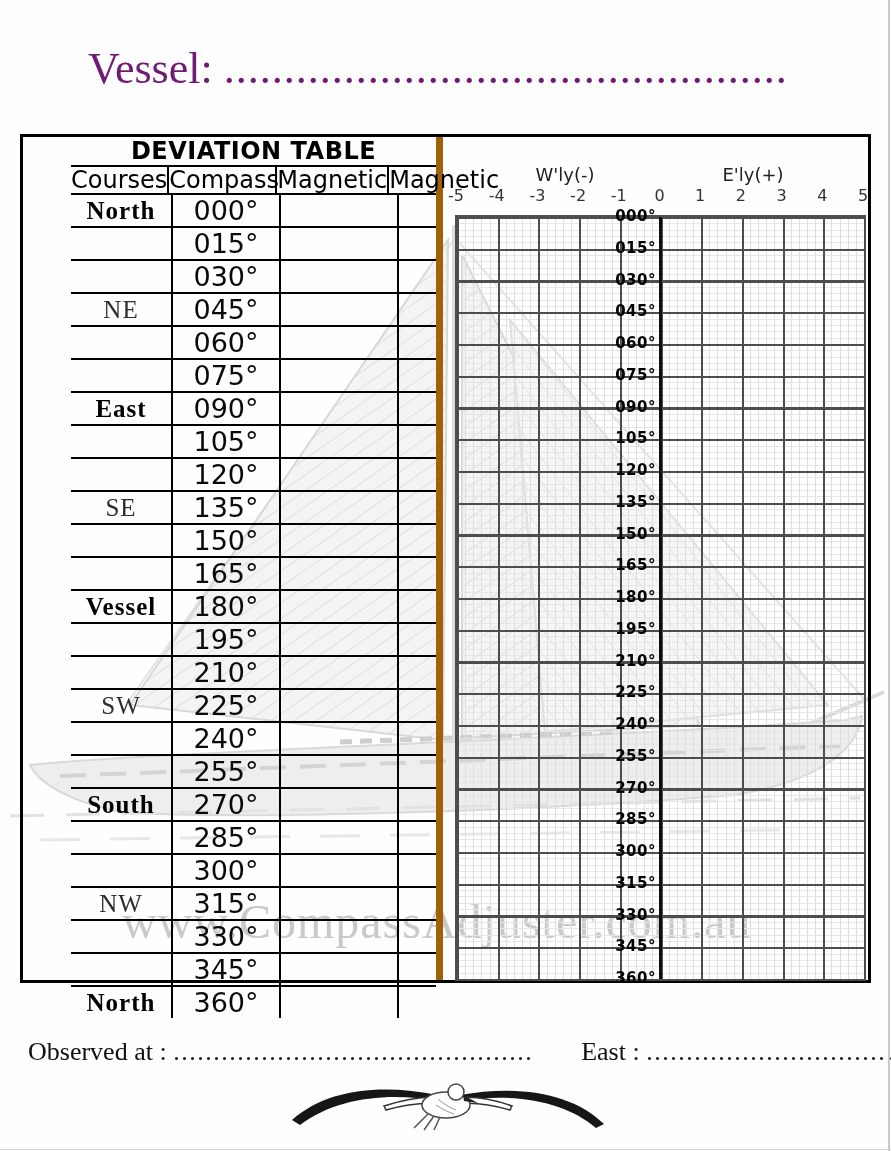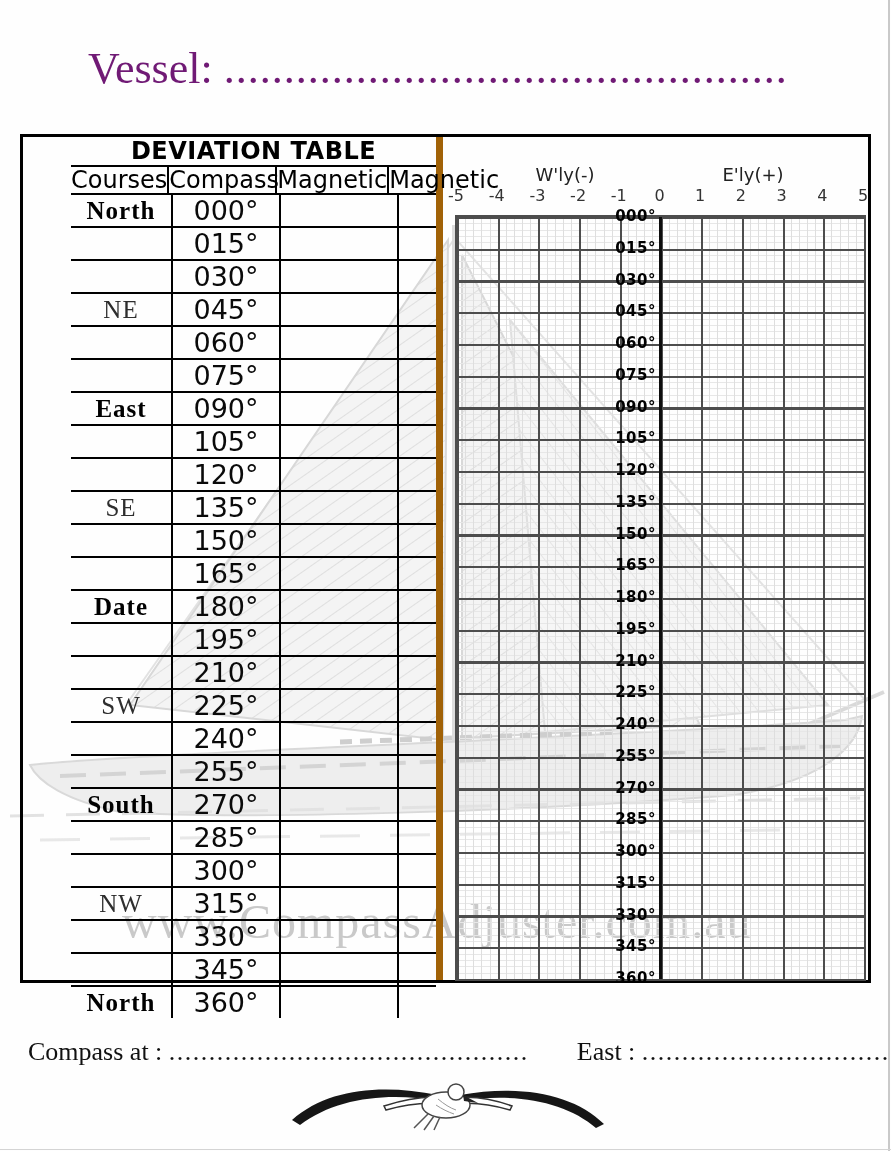--- a/index.html
+++ b/index.html
@@ -179,21 +179,21 @@
             <div class="t-cell w-magnetic"></div>
             <div class="t-cell w-deviation"></div>
           </div>
           <div class="t-row">
             <div class="t-cell c-course w-course"></div>
             <div class="t-cell c-compass w-compass">165°</div>
             <div class="t-cell w-magnetic"></div>
             <div class="t-cell w-deviation"></div>
           </div>
           <div class="t-row">
-            <div class="t-cell c-course w-course cardinal">Date</div>
+            <div class="t-cell c-course w-course cardinal">Vessel</div>
             <div class="t-cell c-compass w-compass">180°</div>
             <div class="t-cell w-magnetic"></div>
             <div class="t-cell w-deviation"></div>
           </div>
           <div class="t-row">
             <div class="t-cell c-course w-course"></div>
             <div class="t-cell c-compass w-compass">195°</div>
             <div class="t-cell w-magnetic"></div>
             <div class="t-cell w-deviation"></div>
           </div>
@@ -308,21 +308,21 @@
           <div class="y-label" style="top: 682.25px;">285°</div>
           <div class="y-label" style="top: 714px;">300°</div>
           <div class="y-label" style="top: 745.75px;">315°</div>
           <div class="y-label" style="top: 777.5px;">330°</div>
           <div class="y-label" style="top: 809.25px;">345°</div>
           <div class="y-label" style="top: 841px;">360°</div>
         </div>
     </div>
   </div>
 
-  <div class="footer-line serif"><span>Compass at : </span><span class="footer-dots">.............................................</span><span class="footer-gap"></span><span>East : </span><span class="footer-dots">...............................</span></div>
+  <div class="footer-line serif"><span>Observed at : </span><span class="footer-dots">.............................................</span><span class="footer-gap"></span><span>East : </span><span class="footer-dots">...............................</span></div>
 
   <svg id="gull-svg" width="320" height="70" viewBox="0 0 320 70" aria-hidden="true">
     <path d="M4,52 C40,20 95,16 150,27 L150,33 C100,24 48,30 12,57 Z" fill="#161616"></path>
     <path d="M316,56 C286,26 232,16 172,27 L172,33 C228,24 278,34 308,60 Z" fill="#161616"></path>
     <path d="M96,38 C120,30 142,28 158,30 L158,36 C140,34 118,36 98,42 Z" fill="#fff" stroke="#333" stroke-width="1.5"></path>
     <path d="M224,38 C202,30 182,28 166,30 L166,36 C182,34 202,36 222,42 Z" fill="#fff" stroke="#333" stroke-width="1.5"></path>
     <ellipse cx="158" cy="37" rx="24" ry="13" fill="#fff" stroke="#444" stroke-width="1.5"></ellipse>
     <circle cx="168" cy="24" r="8" fill="#fff" stroke="#444" stroke-width="1.5"></circle>
     <path d="M175,27 L190,35 L176,33 Z" fill="#222"></path>
     <path d="M140,46 L126,60 M146,48 L136,62 M152,49 L146,62" stroke="#555" stroke-width="1.5" fill="none"></path>

